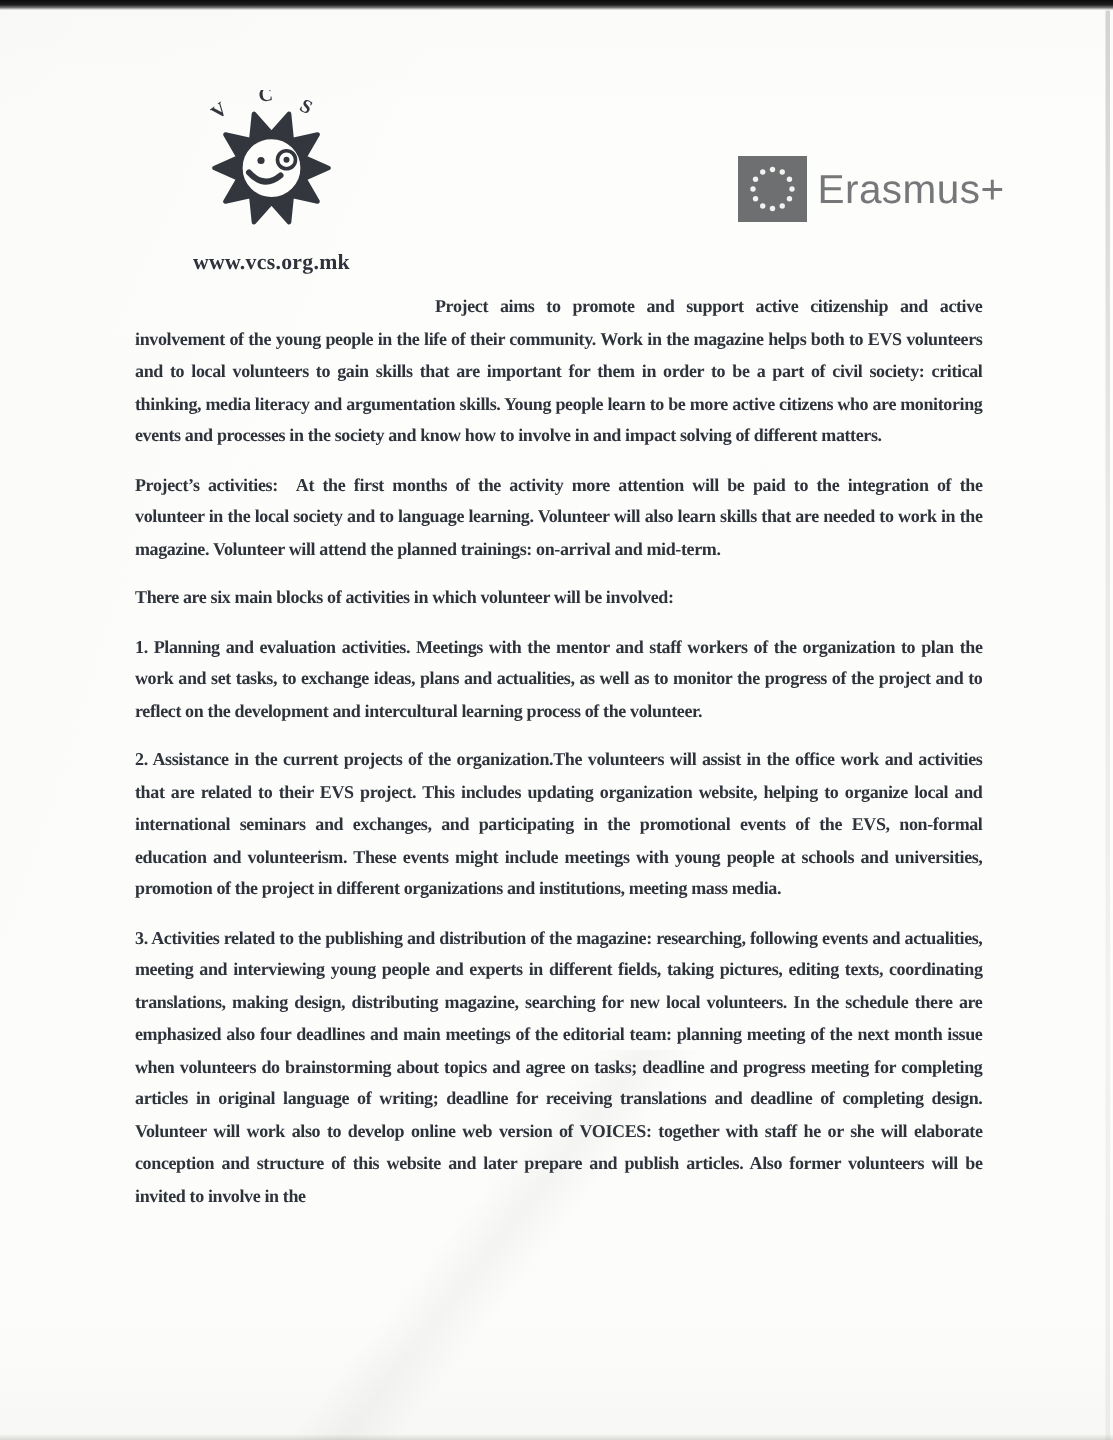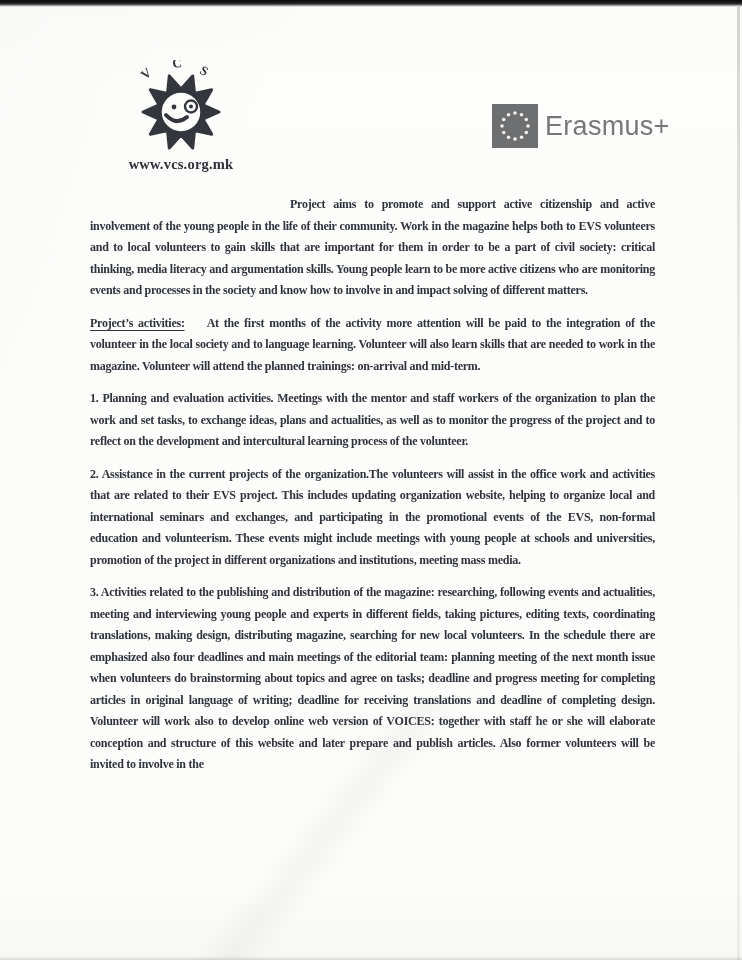--- a/index.html
+++ b/index.html
@@ -34,21 +34,21 @@
     pointer-events: none;
   }
 
   
   .vcs-block {
     position: absolute; left: 116px; top: 60px; width: 130px;
     text-align: center; color: #2e3138;
   }
   .vcs-block svg { display: block; margin: 0 auto; }
   .vcs-url {
-    margin-top: 0;
+    margin-top: 11px;
     font-size: 14.5px; font-weight: bold; letter-spacing: 0.2px;
     color: #2f323a;
   }
   .erasmus-block {
     position: absolute; left: 455px; top: 104px;
     display: flex; align-items: center; gap: 7px; padding-left: 37px;
   }
   .erasmus-text {
     font-family: "Liberation Sans", sans-serif;
     font-size: 27px; font-weight: 400; color: #767779; letter-spacing: 0.3px;
@@ -58,23 +58,22 @@
   .doc-body {
     position: absolute; left: 90px; top: 194px; width: 565px;
     color: #2f333b;
     font-size: 12px; font-weight: bold; line-height: 21.5px;
     letter-spacing: -0.25px;
     text-align: justify;
   }
   .doc-body p { margin: 0 0 11px 0; }
   .para-intro { text-indent: 200px; }
   .lead-underline {
-    text-decoration: underline;
     text-underline-offset: 3px;
-    margin-right: 22px;
+    margin-right: 12px;
   }
 </style>
 </head>
 <body>
 
 <div class="paper">
 
   <div class="edge-top"></div>
   <div class="edge-right"></div>
   <div class="edge-bottom"></div>
@@ -118,20 +117,23 @@
   </div>
 
   <div class="doc-body">
     <p class="para-intro">
       <span>Project aims to promote and support active citizenship and active involvement of the young people in the life of their community. Work in the magazine helps both to EVS volunteers and to local volunteers to gain skills that are important for them in order to be a part of civil society: critical thinking, media literacy and argumentation skills. Young people learn to be more active citizens who are monitoring events and processes in the society and know how to involve in and impact solving of different matters.</span>
     </p>
     <p>
       <span class="lead-underline">Project’s activities:</span><span>At the first months of the activity more attention will be paid to the integration of the volunteer in the local society and to language learning. Volunteer will also learn skills that are needed to work in the magazine. Volunteer will attend the planned trainings: on-arrival and mid-term.</span>
     </p>
     <p>
+      <span>There are six main blocks of activities in which volunteer will be involved:</span>
+    </p>
+    <p>
       <span>1. Planning and evaluation activities. Meetings with the mentor and staff workers of the organization to plan the work and set tasks, to exchange ideas, plans and actualities, as well as to monitor the progress of the project and to reflect on the development and intercultural learning process of the volunteer.</span>
     </p>
     <p>
       <span>2. Assistance in the current projects of the organization.The volunteers will assist in the office work and activities that are related to their EVS project. This includes updating organization website, helping to organize local and international seminars and exchanges, and participating in the promotional events of the EVS, non-formal education and volunteerism. These events might include meetings with young people at schools and universities, promotion of the project in different organizations and institutions, meeting mass media.</span>
     </p>
     <p>
       <span>3. Activities related to the publishing and distribution of the magazine: researching, following events and actualities, meeting and interviewing young people and experts in different fields, taking pictures, editing texts, coordinating translations, making design, distributing magazine, searching for new local volunteers. In the schedule there are emphasized also four deadlines and main meetings of the editorial team: planning meeting of the next month issue when volunteers do brainstorming about topics and agree on tasks; deadline and progress meeting for completing articles in original language of writing; deadline for receiving translations and deadline of completing design. Volunteer will work also to develop online web version of VOICES: together with staff he or she will elaborate conception and structure of this website and later prepare and publish articles. Also former volunteers will be invited to involve in the</span>
     </p>
   </div>
 

